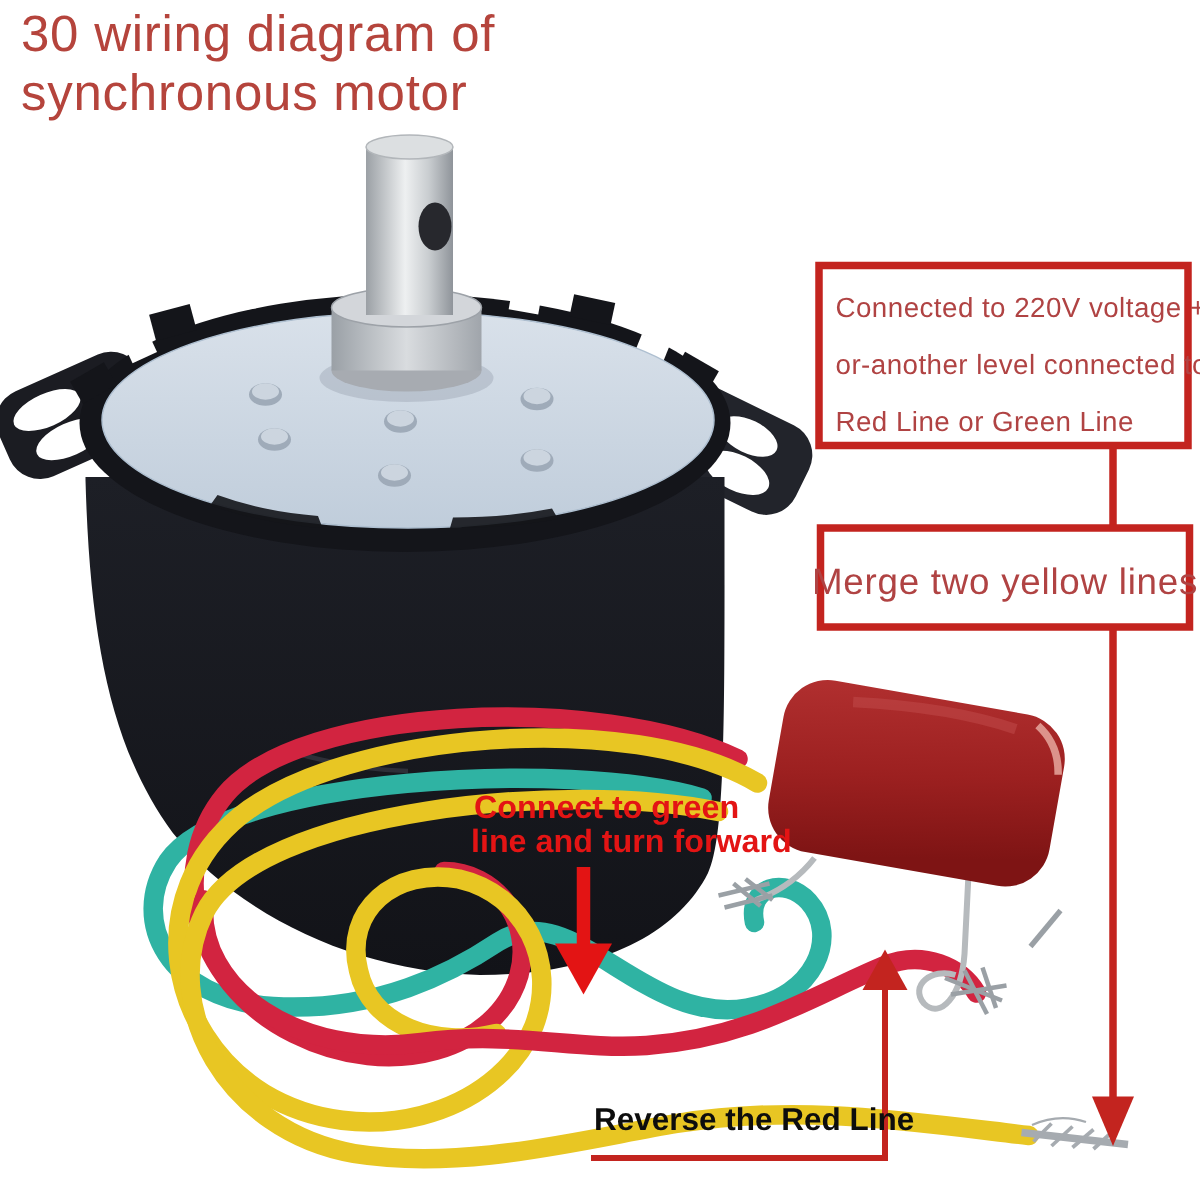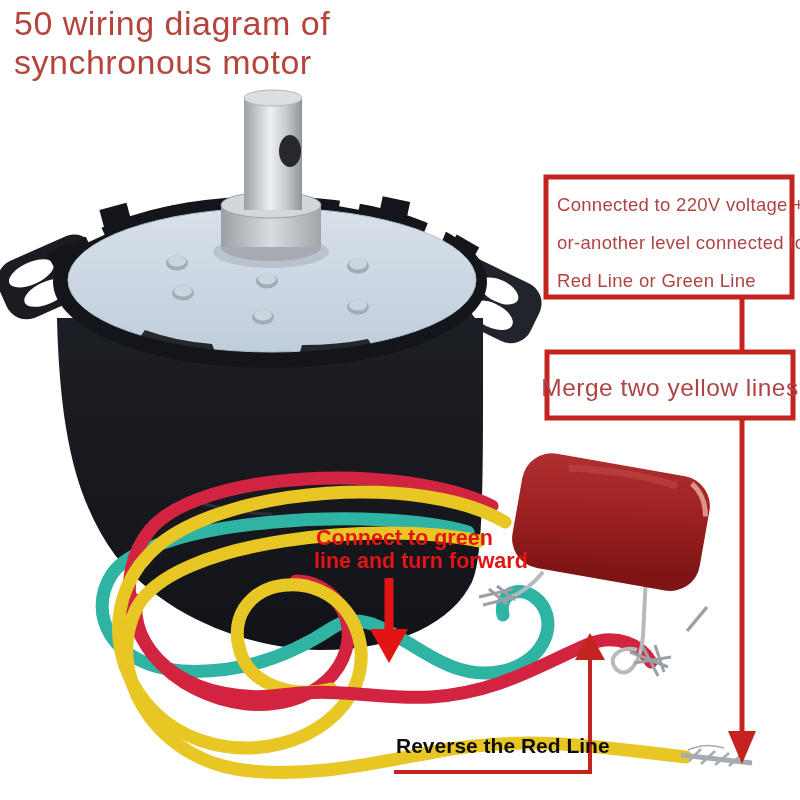--- a/index.html
+++ b/index.html
@@ -12,21 +12,21 @@
   .boxtext{font-size:18.5px;fill:#b04343;letter-spacing:.3px;}
   .mergetext{font-size:24.5px;fill:#b04343;letter-spacing:.5px;}
   .greentext{font-size:21.5px;font-weight:bold;fill:#e31414;}
   .revtext{font-size:21px;font-weight:bold;fill:#0d0d0d;}
 </style>
 </head>
 <body>
 
 <div class="stage">
 
-  <div class="title">50 wiring diagram of synchronous motor</div>
+  <div class="title">30 wiring diagram of synchronous motor</div>
 
   <svg width="800" height="800" viewBox="0 0 800 800">
     <defs>
       <linearGradient id="shaftGrad" x1="0" y1="0" x2="1" y2="0">
         <stop offset="0" stop-color="#9ba0a5"></stop>
           <stop offset="0.45" stop-color="#eef0f1"></stop>
         <stop offset="0.72" stop-color="#c9cdd0"></stop>
           <stop offset="1" stop-color="#8f949a"></stop>
       </linearGradient>
       <linearGradient id="collarGrad" x1="0" y1="0" x2="1" y2="0">

